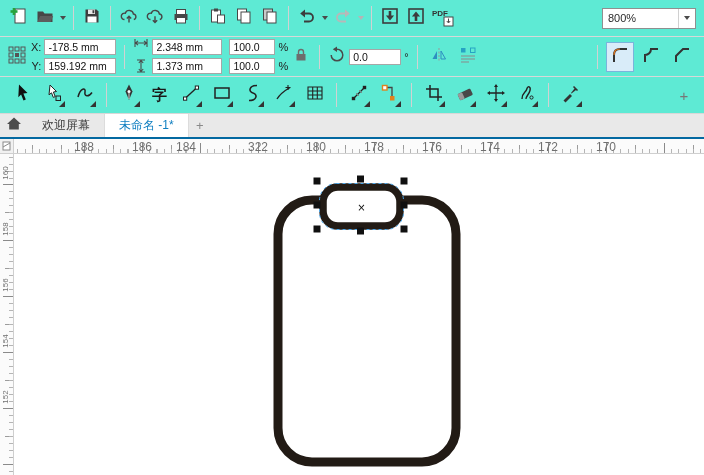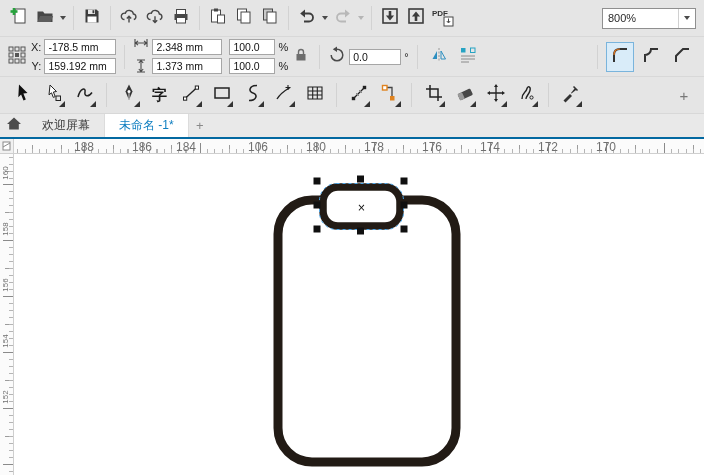--- a/index.html
+++ b/index.html
@@ -1,21 +1,21 @@
 <!DOCTYPE html>
 <html><head>
 <meta charset="utf-8">
 <style>
   html,body{margin:0;padding:0;}
   body{
     width:704px;height:475px;overflow:hidden;background:#fff;
     font-family:"Liberation Sans",sans-serif;color:#2b2b2b;
     -webkit-font-smoothing:antialiased;
   }
-  .row{display:flex;align-items:center;background:#e5e5e5;
+  .row{display:flex;align-items:center;background:#5eead4;
        border-bottom:1px solid #d8d8d8;box-sizing:border-box;}
   
   #toolbar{height:37px;padding:0 6px;}
   .tb-btn{width:26px;height:26px;display:flex;align-items:center;justify-content:center;flex:0 0 auto;}
   .dd{width:10px;height:26px;display:flex;align-items:center;justify-content:center;flex:0 0 auto;}
   .caret{width:0;height:0;border-left:3px solid transparent;border-right:3px solid transparent;border-top:4px solid #4a4a4a;}
   .caret.dis{border-top-color:#b5b5b5;}
   .sep{width:1px;height:24px;background:#d2d2d2;margin:0 5px;flex:0 0 auto;}
   #zoom-combo{margin-left:auto;margin-right:2px;width:94px;height:21px;background:#fff;
     border:1px solid #8f8f8f;display:flex;align-items:center;box-sizing:border-box;}
@@ -463,21 +463,21 @@
       <span class="hmaj" style="left:302px"></span>
       <span class="hmaj" style="left:360px"></span>
       <span class="hmaj" style="left:418px"></span>
       <span class="hmaj" style="left:476px"></span>
       <span class="hmaj" style="left:534px"></span>
       <span class="hmaj" style="left:592px"></span>
       <span class="hmaj" style="left:650px"></span>
     <span class="hlab" style="left:70px">188</span>
     <span class="hlab" style="left:128px">186</span>
     <span class="hlab" style="left:172px">184</span>
-    <span class="hlab" style="left:244px">106</span>
+    <span class="hlab" style="left:244px">322</span>
     <span class="hlab" style="left:302px">180</span>
     <span class="hlab" style="left:360px">178</span>
     <span class="hlab" style="left:418px">176</span>
     <span class="hlab" style="left:476px">174</span>
     <span class="hlab" style="left:534px">172</span>
     <span class="hlab" style="left:592px">170</span>
   </div>
 </div>
 
 <div id="main">

